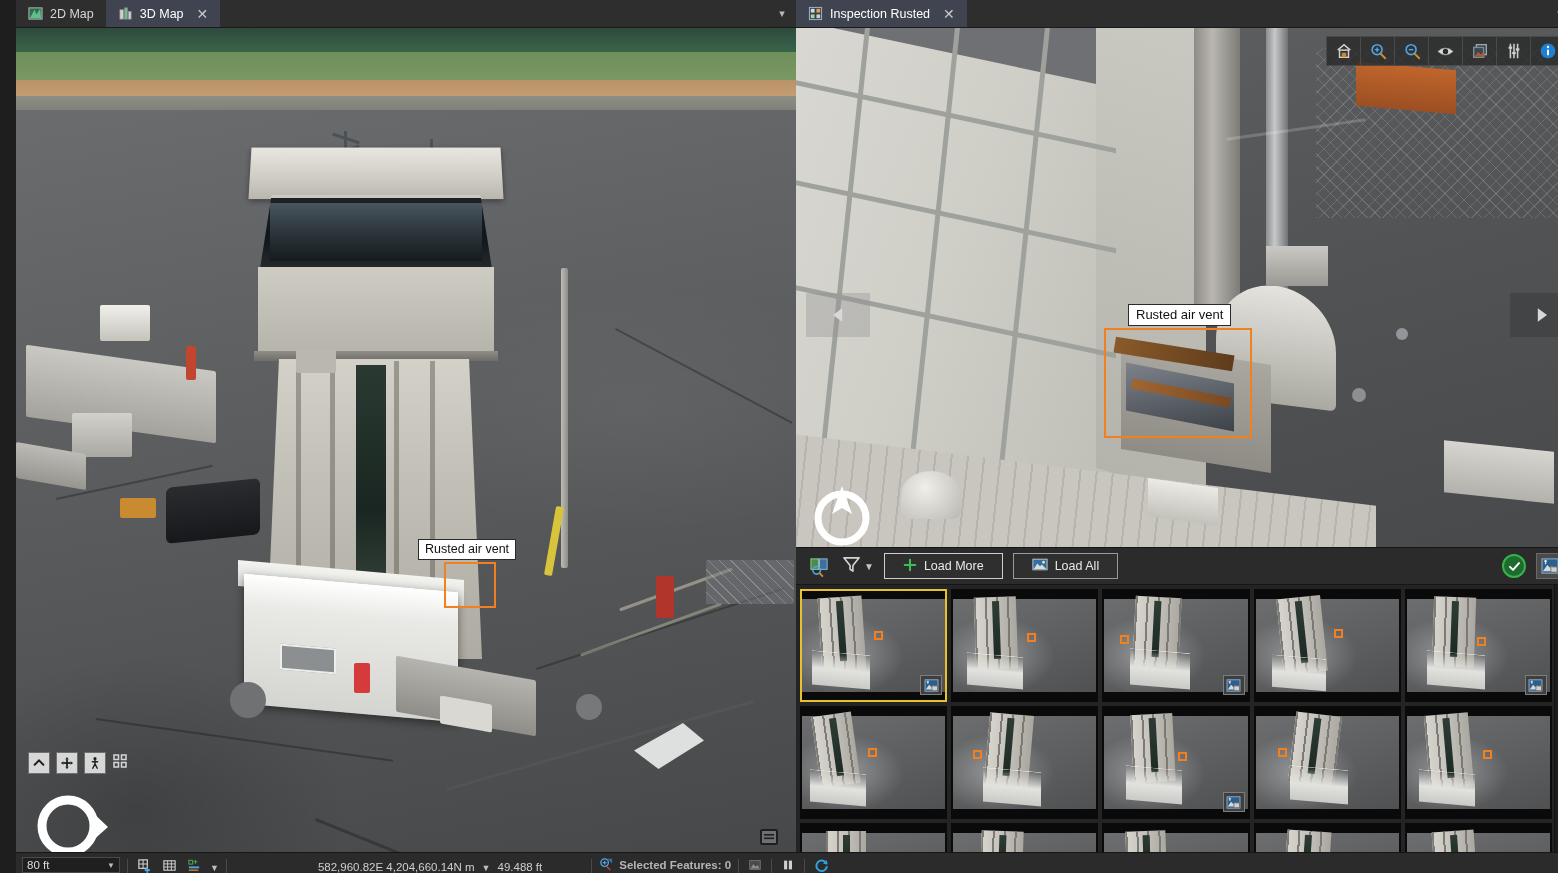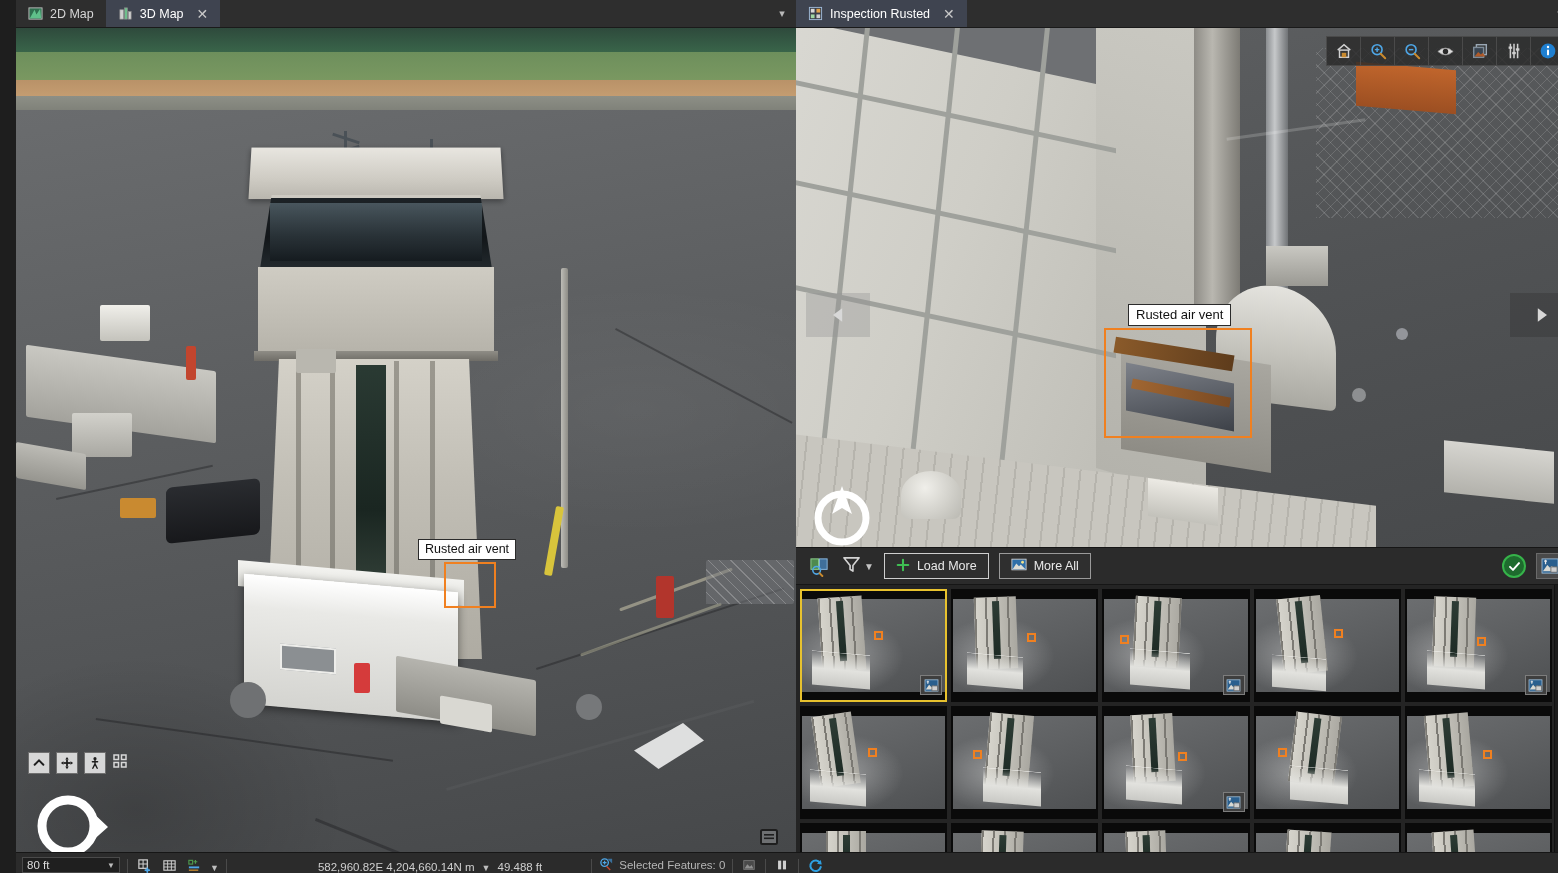--- a/index.html
+++ b/index.html
@@ -260,21 +260,21 @@
 
   
   .filterbar {
     height: 38px; background: #2b2b2b; border-top: 1px solid #161616; border-bottom: 1px solid #161616;
     display: flex; align-items: center; padding: 0 10px; gap: 10px;
   }
   .fb-icon { width: 26px; height: 26px; display: flex; align-items: center; justify-content: center; cursor: pointer; }
   .fb-filter { display: flex; align-items: center; gap: 3px; cursor: pointer; }
   .fb-caret { color: #c4c4c4; font-size: 10px; }
   .loadbtn {
-    display: flex; align-items: center; gap: 7px; height: 26px; padding: 0 11px;
+    display: flex; align-items: center; gap: 7px; height: 26px; padding: 0 18px;
     background: #2f2f2f; border: 1px solid #cfcfcf; color: #e9e9e9; font-size: 12.5px;
     cursor: pointer; white-space: nowrap;
   }
   .loadbtn.sec { border-color: #9a9a9a; }
   .fb-right { margin-left: auto; display: flex; align-items: center; gap: 10px; }
   .ok-circle {
     width: 24px; height: 24px; border-radius: 50%;
     background: #1e6b2e; border: 2px solid #36b34a;
     display: flex; align-items: center; justify-content: center; cursor: pointer;
   }
@@ -338,21 +338,21 @@
   .sb-scale {
     width: 98px; height: 16px; background: #1f1f1f; border: 1px solid #4a4a4a;
     display: flex; align-items: center; padding: 0 4px; color: #dcdcdc; font-size: 11.5px; cursor: pointer;
   }
   .sb-scale .c { margin-left: auto; font-size: 8px; color: #bdbdbd; }
   .vsep { width: 1px; height: 14px; background: #4a4a4a; }
   .sb-ic { width: 18px; height: 16px; display: flex; align-items: center; justify-content: center; cursor: pointer; }
   .sb-coords { margin-left: 84px; white-space: nowrap; }
   .sb-caret { font-size: 9px; color: #bdbdbd; cursor: pointer; }
   .sb-elev { white-space: nowrap; }
-  .sb-selfeat { display: flex; align-items: center; gap: 5px; white-space: nowrap; }
+  .sb-selfeat { display: flex; align-items: center; gap: 5px; white-space: nowrap; font-weight: bold; }
   .sb-gapL { margin-left: 42px; }
   .muted { color: #b5b5b5; }
 </style>
 </head>
 <body>
 
 <div class="app">
 
   <div class="panes">
 
@@ -642,21 +642,21 @@
           <span>Load More</span>
         </button>
         <button class="loadbtn sec">
           <span>
             <svg viewBox="0 0 18 16" width="16" height="15">
               <rect x="1" y="2" width="16" height="12" fill="#2f6fa8" stroke="#cfcfcf" stroke-width="1"></rect>
               <path d="M2 13 L6 7 L9 10 L11 8 L16 13 Z" fill="#dcdcd4"></path>
               <circle cx="13" cy="5.5" r="1.6" fill="#f0e08a"></circle>
             </svg>
           </span>
-          <span>More All</span>
+          <span>Load All</span>
         </button>
         <div class="fb-right">
           <div class="ok-circle">
             <svg viewBox="0 0 20 20" width="15" height="15">
               <path d="M4 10.5 L8 14.5 L16 5.5" stroke="#ffffff" stroke-width="2.6" fill="none" stroke-linecap="round" stroke-linejoin="round"></path>
             </svg>
           </div>
           <div class="fb-imgbtn">
             <svg viewBox="0 0 20 18" width="18" height="16">
               <rect x="1" y="1" width="18" height="16" fill="#2a5f8e" stroke="#9fbcd6" stroke-width="1"></rect>

